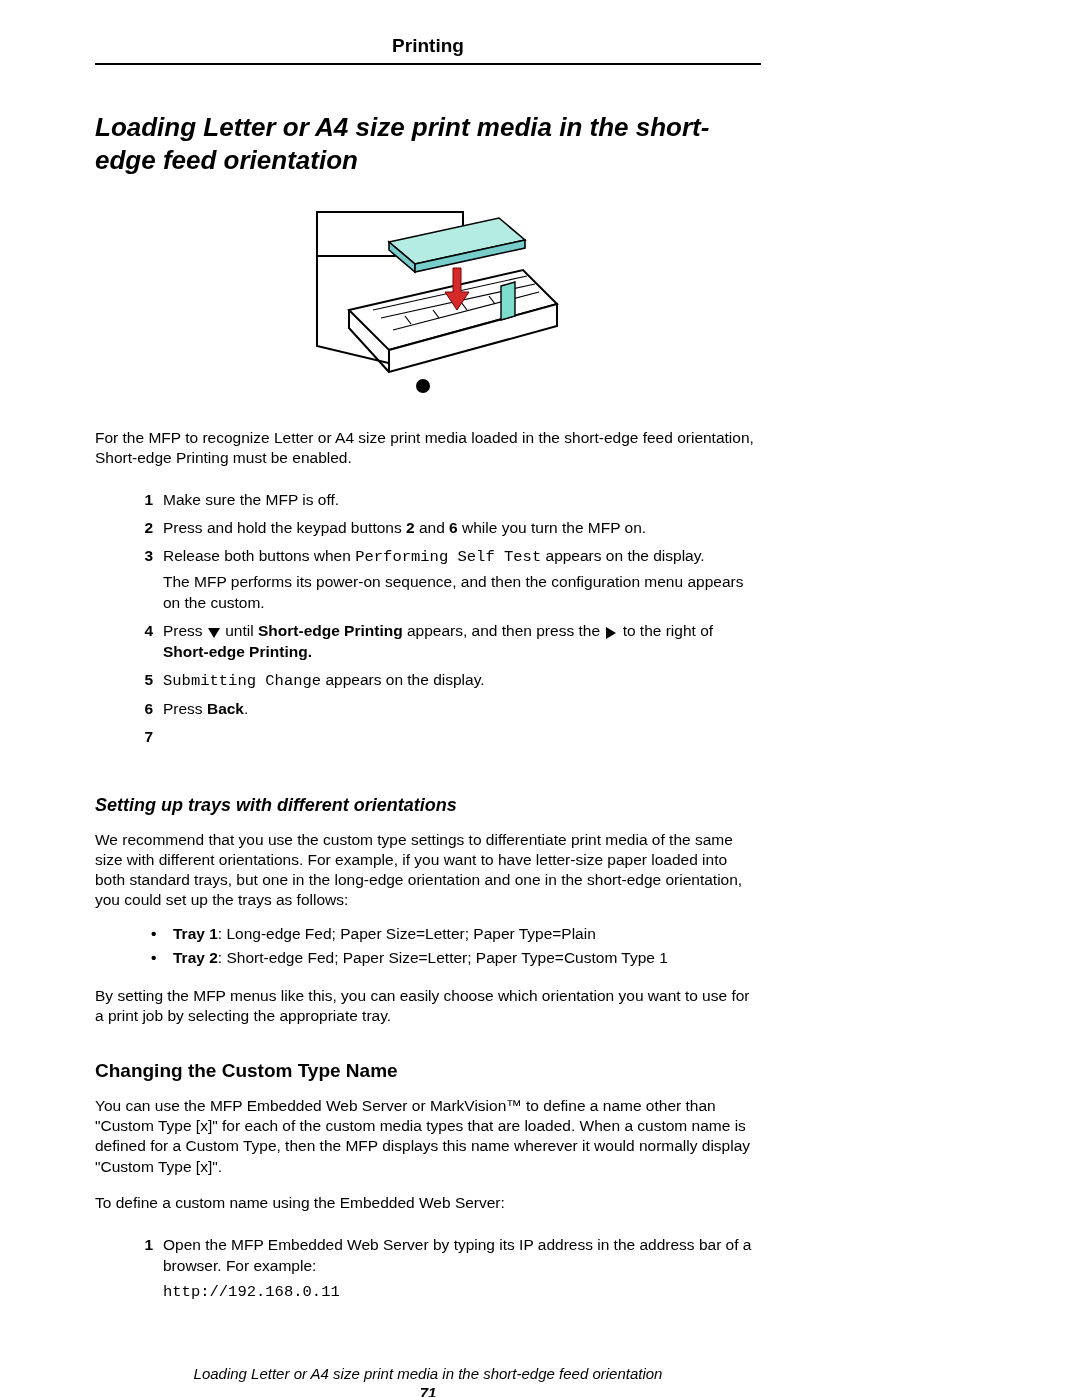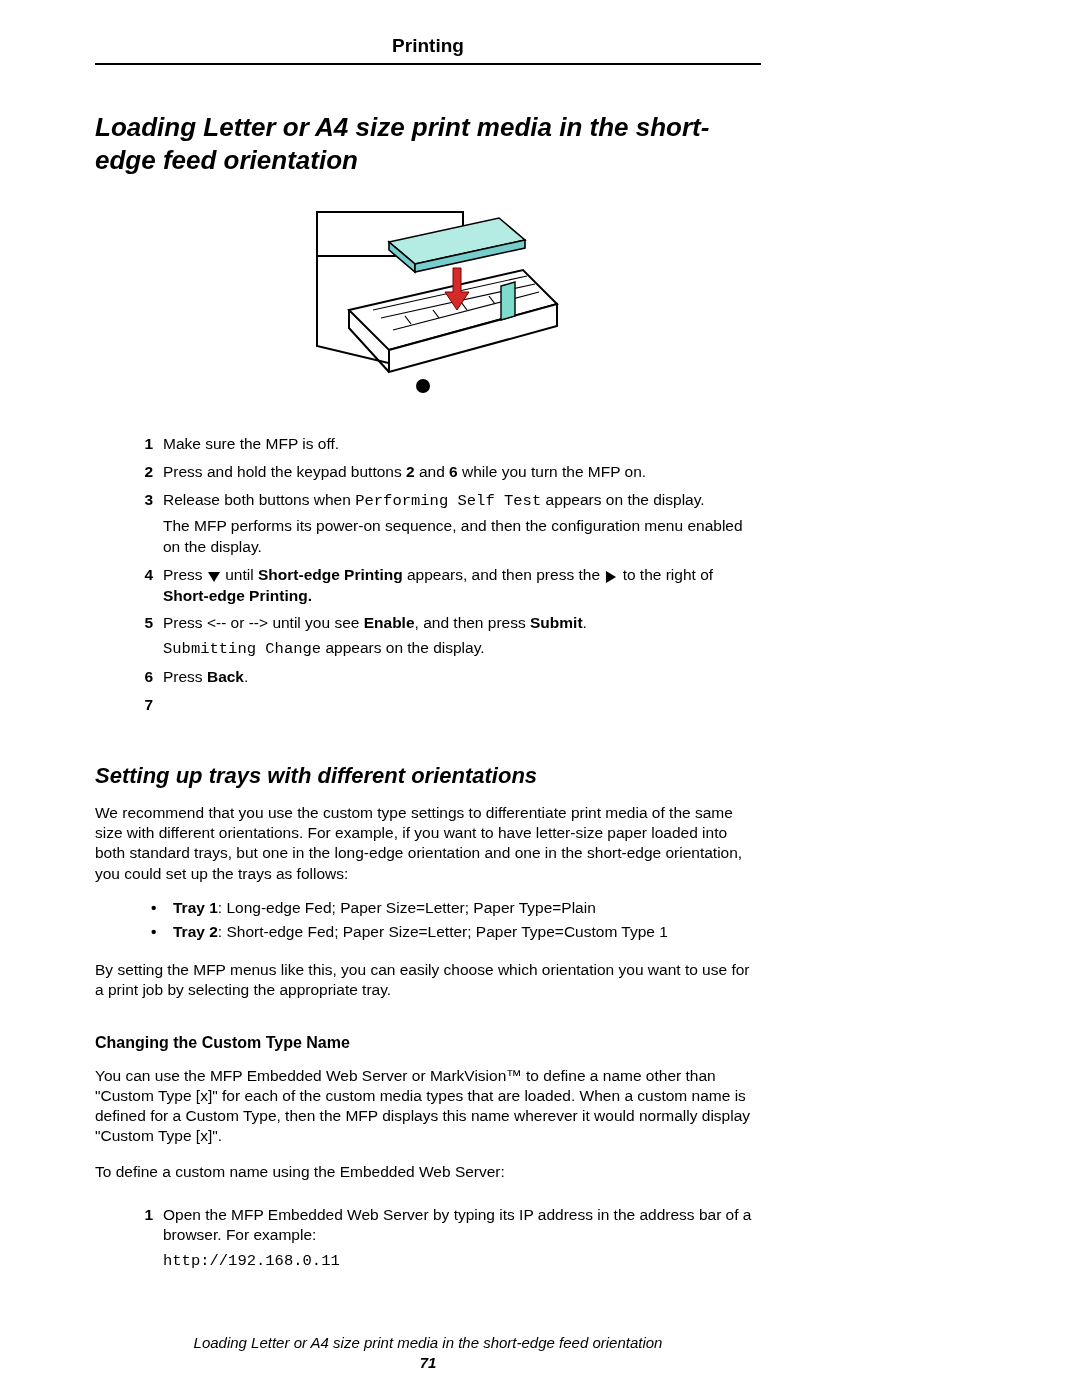--- a/index.html
+++ b/index.html
@@ -81,27 +81,27 @@
   }
   .bold { font-weight: bold; }
   .mono { font-family: "Courier New", Courier, monospace; font-weight: normal; }
   .inline-icon {
     display: inline-block;
     vertical-align: middle;
     width: 14px;
     height: 14px;
   }
   .subheading-1 {
-    font-size: 22px;
+    font-size: 18px;
     font-weight: bold;
     font-style: italic;
     margin: 26px 0 6px 0;
   }
   .subheading-2 {
-    font-size: 16px;
+    font-size: 19px;
     font-weight: bold;
     margin: 26px 0 6px 0;
   }
   .bullets {
     margin: 6px 0 6px 56px;
     padding: 0;
   }
   .bullets li {
     list-style: none;
     position: relative;
@@ -166,20 +166,21 @@
 
         <polygon points="208,88 222,84 222,118 208,122" fill="#7edccd" stroke="#000" stroke-width="1.4"></polygon>
 
         <polygon points="160,70 168,70 168,94 176,94 164,112 152,94 160,94" fill="#d42a2a" stroke="#7a0000" stroke-width="1"></polygon>
 
         <circle cx="130" cy="188" r="7" fill="#000"></circle>
       </svg>
     </div>
   </div>
 
+  <p class="body-text">For the MFP to recognize Letter or A4 size print media loaded in the short-edge feed orientation, Short-edge Printing must be enabled.</p>
 
   <div class="steps">
 
     <div class="step-row">
       <div class="step-num">1</div>
       <div class="step-body">
           <p>Make sure the MFP is off.</p>
         </div>
     </div>
 
@@ -191,21 +192,21 @@
         </p>
       </div>
     </div>
 
     <div class="step-row">
       <div class="step-num">3</div>
       <div class="step-body">
         <p>
           <span>Release both buttons when </span><span class="mono">Performing Self Test</span><span> appears on the display.</span>
         </p>
-        <p>The MFP performs its power-on sequence, and then the configuration menu enabled on the display.</p>
+        <p>The MFP performs its power-on sequence, and then the configuration menu appears on the custom.</p>
       </div>
     </div>
 
     <div class="step-row">
       <div class="step-num">4</div>
       <div class="step-body">
         <p>
           <span>Press </span>
           <span class="inline-icon">
             <svg viewBox="0 0 14 14" width="14" height="14">
@@ -220,23 +221,20 @@
           </span>
           <span> to the right of </span><span class="bold">Short-edge Printing.</span>
         </p>
       </div>
     </div>
 
     <div class="step-row">
       <div class="step-num">5</div>
       <div class="step-body">
         <p>
-          <span>Press &lt;-- or --&gt; until you see </span><span class="bold">Enable</span><span>, and then press </span><span class="bold">Submit</span><span>.</span>
-        </p>
-        <p>
           <span class="mono">Submitting Change</span><span> appears on the display.</span>
         </p>
       </div>
     </div>
 
     <div class="step-row">
       <div class="step-num">6</div>
       <div class="step-body">
         <p>
           <span>Press </span><span class="bold">Back</span><span>.</span>

